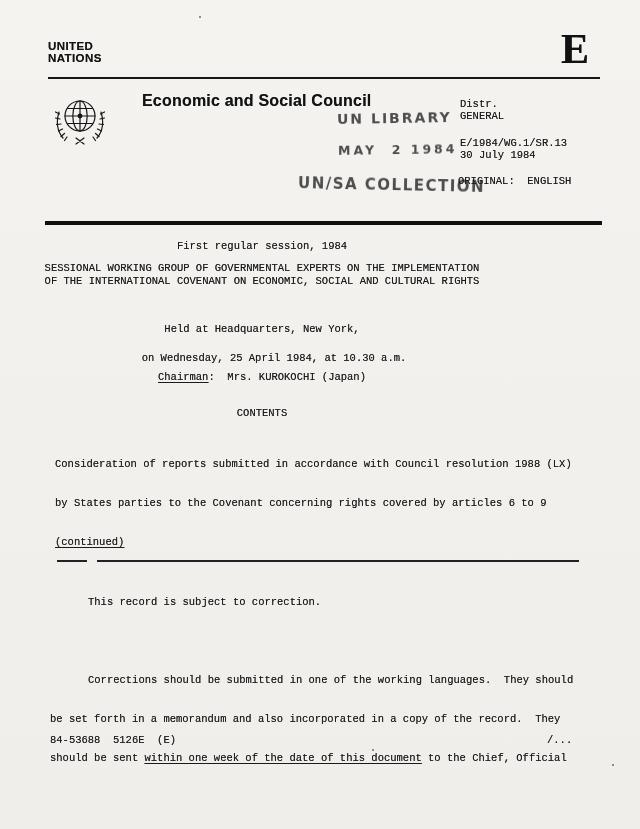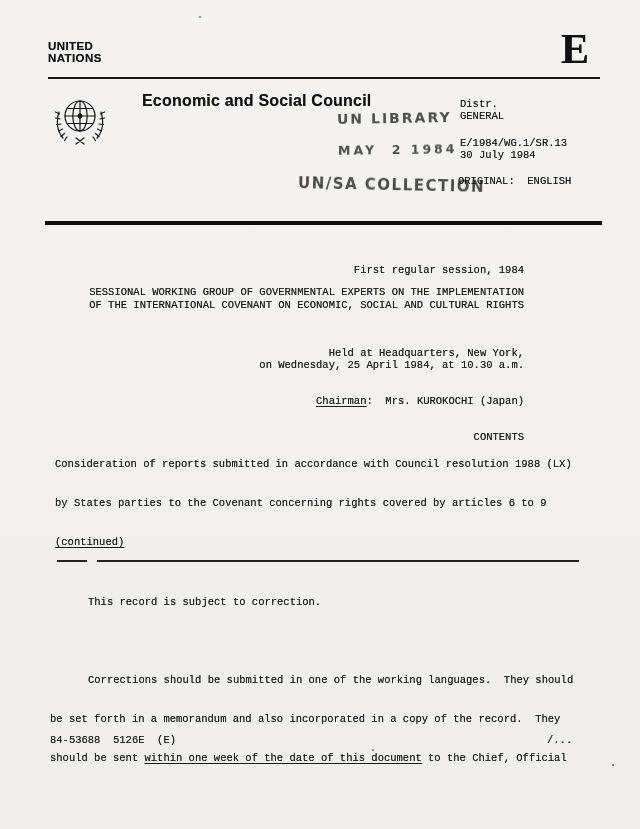--- a/index.html
+++ b/index.html
@@ -3,21 +3,21 @@
 <meta charset="utf-8">
 <style>
   html,body{margin:0;padding:0;background:#f2f1ee;}
   .page{position:relative;width:640px;height:829px;overflow:hidden;
         background:linear-gradient(180deg,#f4f3f0 0%,#f1f0ec 55%,#efeeea 100%);
         color:#1b1b1b;}
   .mono{font-family:"Liberation Mono",monospace;font-size:10.5px;line-height:13px;
         white-space:pre;text-shadow:0 0 0.4px rgba(25,25,25,0.65);}
   .sans{font-family:"Liberation Sans",sans-serif;}
   .abs{position:absolute;}
-  .cline{position:absolute;left:0;width:524px;text-align:right;margin-top:24px;}
+  .cline{position:absolute;left:0;width:524px;text-align:center;}
   .u{text-decoration:underline;text-underline-offset:2px;text-decoration-thickness:1px;}
   .org{left:48px;top:41px;font-weight:700;font-size:11.5px;line-height:11.5px;
        letter-spacing:0.4px;color:#131313;text-shadow:0 0 0.5px rgba(0,0,0,.6);}
   .doc-letter{left:561px;top:28px;font-family:"Liberation Serif",serif;font-weight:700;
        font-size:42px;line-height:42px;color:#111;text-shadow:0 0 0.6px rgba(0,0,0,.7);}
   .rule{position:absolute;background:#161616;}
   .rule-top{left:48px;top:77px;width:552px;height:2px;}
   .rule-thick{left:45px;top:221px;width:557px;height:4px;background:#101010;}
   .rule-foot-a{left:57px;top:560px;width:30px;height:1.5px;background:#222;}
   .rule-foot-b{left:97px;top:560px;width:482px;height:1.5px;background:#222;}
@@ -82,21 +82,21 @@
   <div class="abs rightcol" style="left:460px;top:137px;">E/1984/WG.1/SR.13</div>
   <div class="abs rightcol" style="left:460px;top:149px;">30 July 1984</div>
   <div class="abs rightcol" style="left:458px;top:175px;">ORIGINAL:  ENGLISH</div>
 
   <div class="rule rule-thick"></div>
 
   <div class="cline mono" style="top:240px;">First regular session, 1984</div>
   <div class="cline mono" style="top:262px;">SESSIONAL WORKING GROUP OF GOVERNMENTAL EXPERTS ON THE IMPLEMENTATION</div>
   <div class="cline mono" style="top:275px;">OF THE INTERNATIONAL COVENANT ON ECONOMIC, SOCIAL AND CULTURAL RIGHTS</div>
   <div class="cline mono" style="top:323px;">Held at Headquarters, New York,</div>
-  <div class="cline mono" style="top:335px;">on Wednesday, 25 April 1984, at 10.30 a.m.</div>
+  <div class="cline mono" style="top:352px;padding-left:12px;">on Wednesday, 25 April 1984, at 10.30 a.m.</div>
 
   <div class="cline mono" style="top:407px;">CONTENTS</div>
 
   <div class="cline mono" style="top:371px;"><span class="u">Chairman</span><span>:  Mrs. KUROKOCHI (Japan)</span></div>
 
   <div class="abs mono contents-para">
     <div>Consideration of reports submitted in accordance with Council resolution 1988 (LX)</div>
     <div>by States parties to the Covenant concerning rights covered by articles 6 to 9</div>
     <div><span class="u">(continued)</span></div>
   </div>

